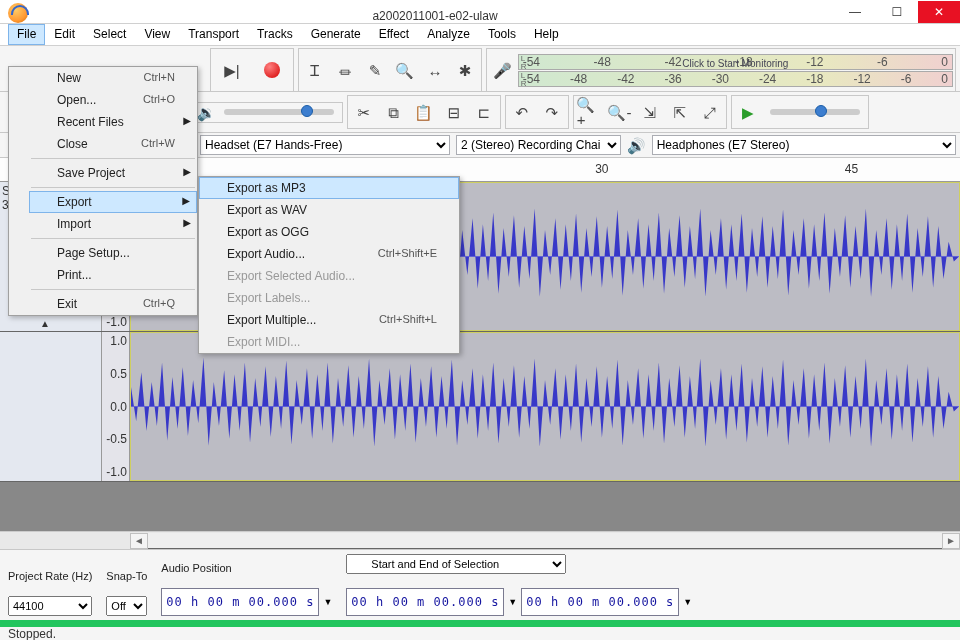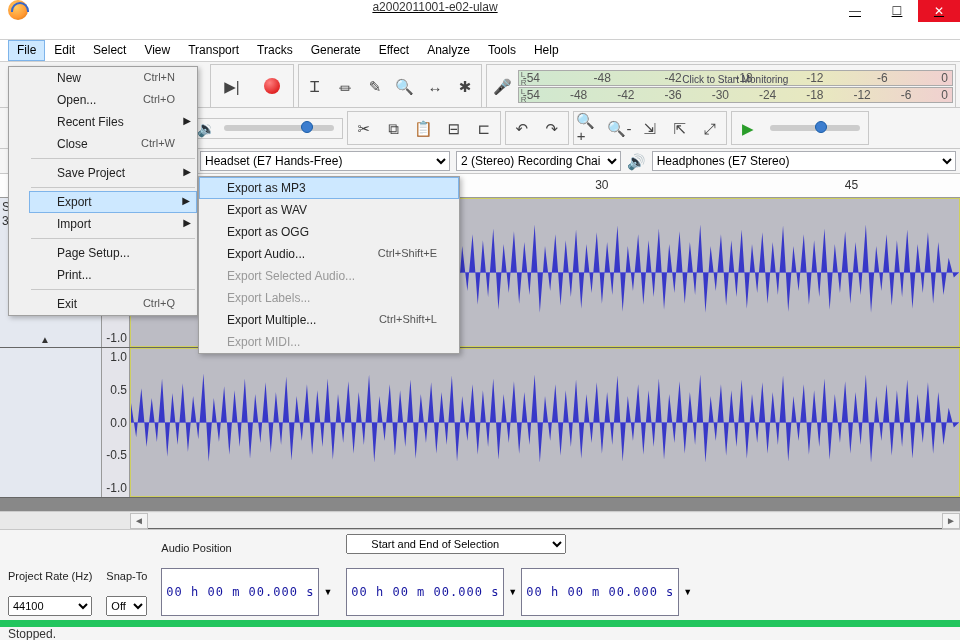--- a/index.html
+++ b/index.html
@@ -1,19 +1,19 @@
 <!DOCTYPE html>
 <html><head>
 <meta charset="utf-8">
 <style>
 * { box-sizing: border-box; margin: 0; padding: 0; font-family: "Segoe UI", Tahoma, sans-serif; font-size: 12px; }
 body { background: #f0f0f0; width: 960px; height: 640px; overflow: hidden; display: flex; flex-direction: column; }
 
 
-.titlebar { height: 40px; background: #fff; display: flex; align-items: flex-start; border-bottom: 1px solid #d0d0d0; text-decoration: underline; }
+.titlebar { height: 24px; background: #fff; display: flex; align-items: flex-end; border-bottom: 1px solid #d0d0d0; }
 .titlebar .app-icon { width: 20px; height: 20px; margin: 0 8px; border-radius: 50%; background: radial-gradient(circle at 40% 35%, #ffcc66, #ff9933 60%, #cc6600); position: relative; }
 .titlebar .app-icon::before { content:""; position:absolute; top:2px; left:3px; width:14px; height:8px; border:2px solid #3366cc; border-bottom:none; border-radius:10px 10px 0 0; }
 .titlebar .title { flex: 1; text-align: center; color: #333; }
 .titlebar .winbtns { display: flex; }
 .titlebar .winbtn { width: 42px; height: 22px; display:flex; align-items:center; justify-content:center; color:#333; }
 .titlebar .winbtn.close { background: #e81123; color: #fff; }
 
 
 .menubar { height: 22px; background: #fff; display: flex; align-items: stretch; border-bottom: 1px solid #d0d0d0; padding-left: 8px; }
 .menubar .menuitem { padding: 3px 9px; cursor: default; }
@@ -67,21 +67,21 @@
 
 .hscroll { height:18px; background:#e9e9e9; border-top:1px solid #ccc; display:flex; align-items:center; }
 .hscroll .arrow { width:18px; height:16px; border:1px solid #c0c0c0; background:#f4f4f4; text-align:center; font-size:10px; line-height:14px; color:#666; }
 .hscroll .track { flex:1; height:16px; background:#efefef; }
 
 
 .selbar { background:#f5f5f5; border-top:1px solid #c8c8c8; padding:4px 8px; display:flex; align-items:flex-end; gap:14px; }
 .selgrp { display:flex; flex-direction:column; gap:14px; }
 .selgrp label { font-size:11px; color:#222; }
 .selgrp .row { display:flex; gap:4px; align-items:center; }
-.timefield { font-family:monospace; font-size:12px; background:#fff; border:1px solid #7a7a90; padding:16px 4px; color:#1515a0; letter-spacing:1px; }
+.timefield { font-family:monospace; font-size:12px; background:#fff; border:1px solid #7a7a90; padding:6px 4px; color:#1515a0; letter-spacing:1px; }
 select.small { height:20px; font-size:11px; }
 
 
 .statusbar { height:20px; background:#f5f5f5; border-top:7px solid #22c55e; padding:2px 8px; font-size:11px; color:#333; display:flex; align-items:center; }
 
 
 .glyph { font-size:15px; line-height:1; }
 .rec-dot { width:16px; height:16px; border-radius:50%; background:radial-gradient(circle at 35% 30%,#ff8080,#d40000); }
 </style>
 </head>

